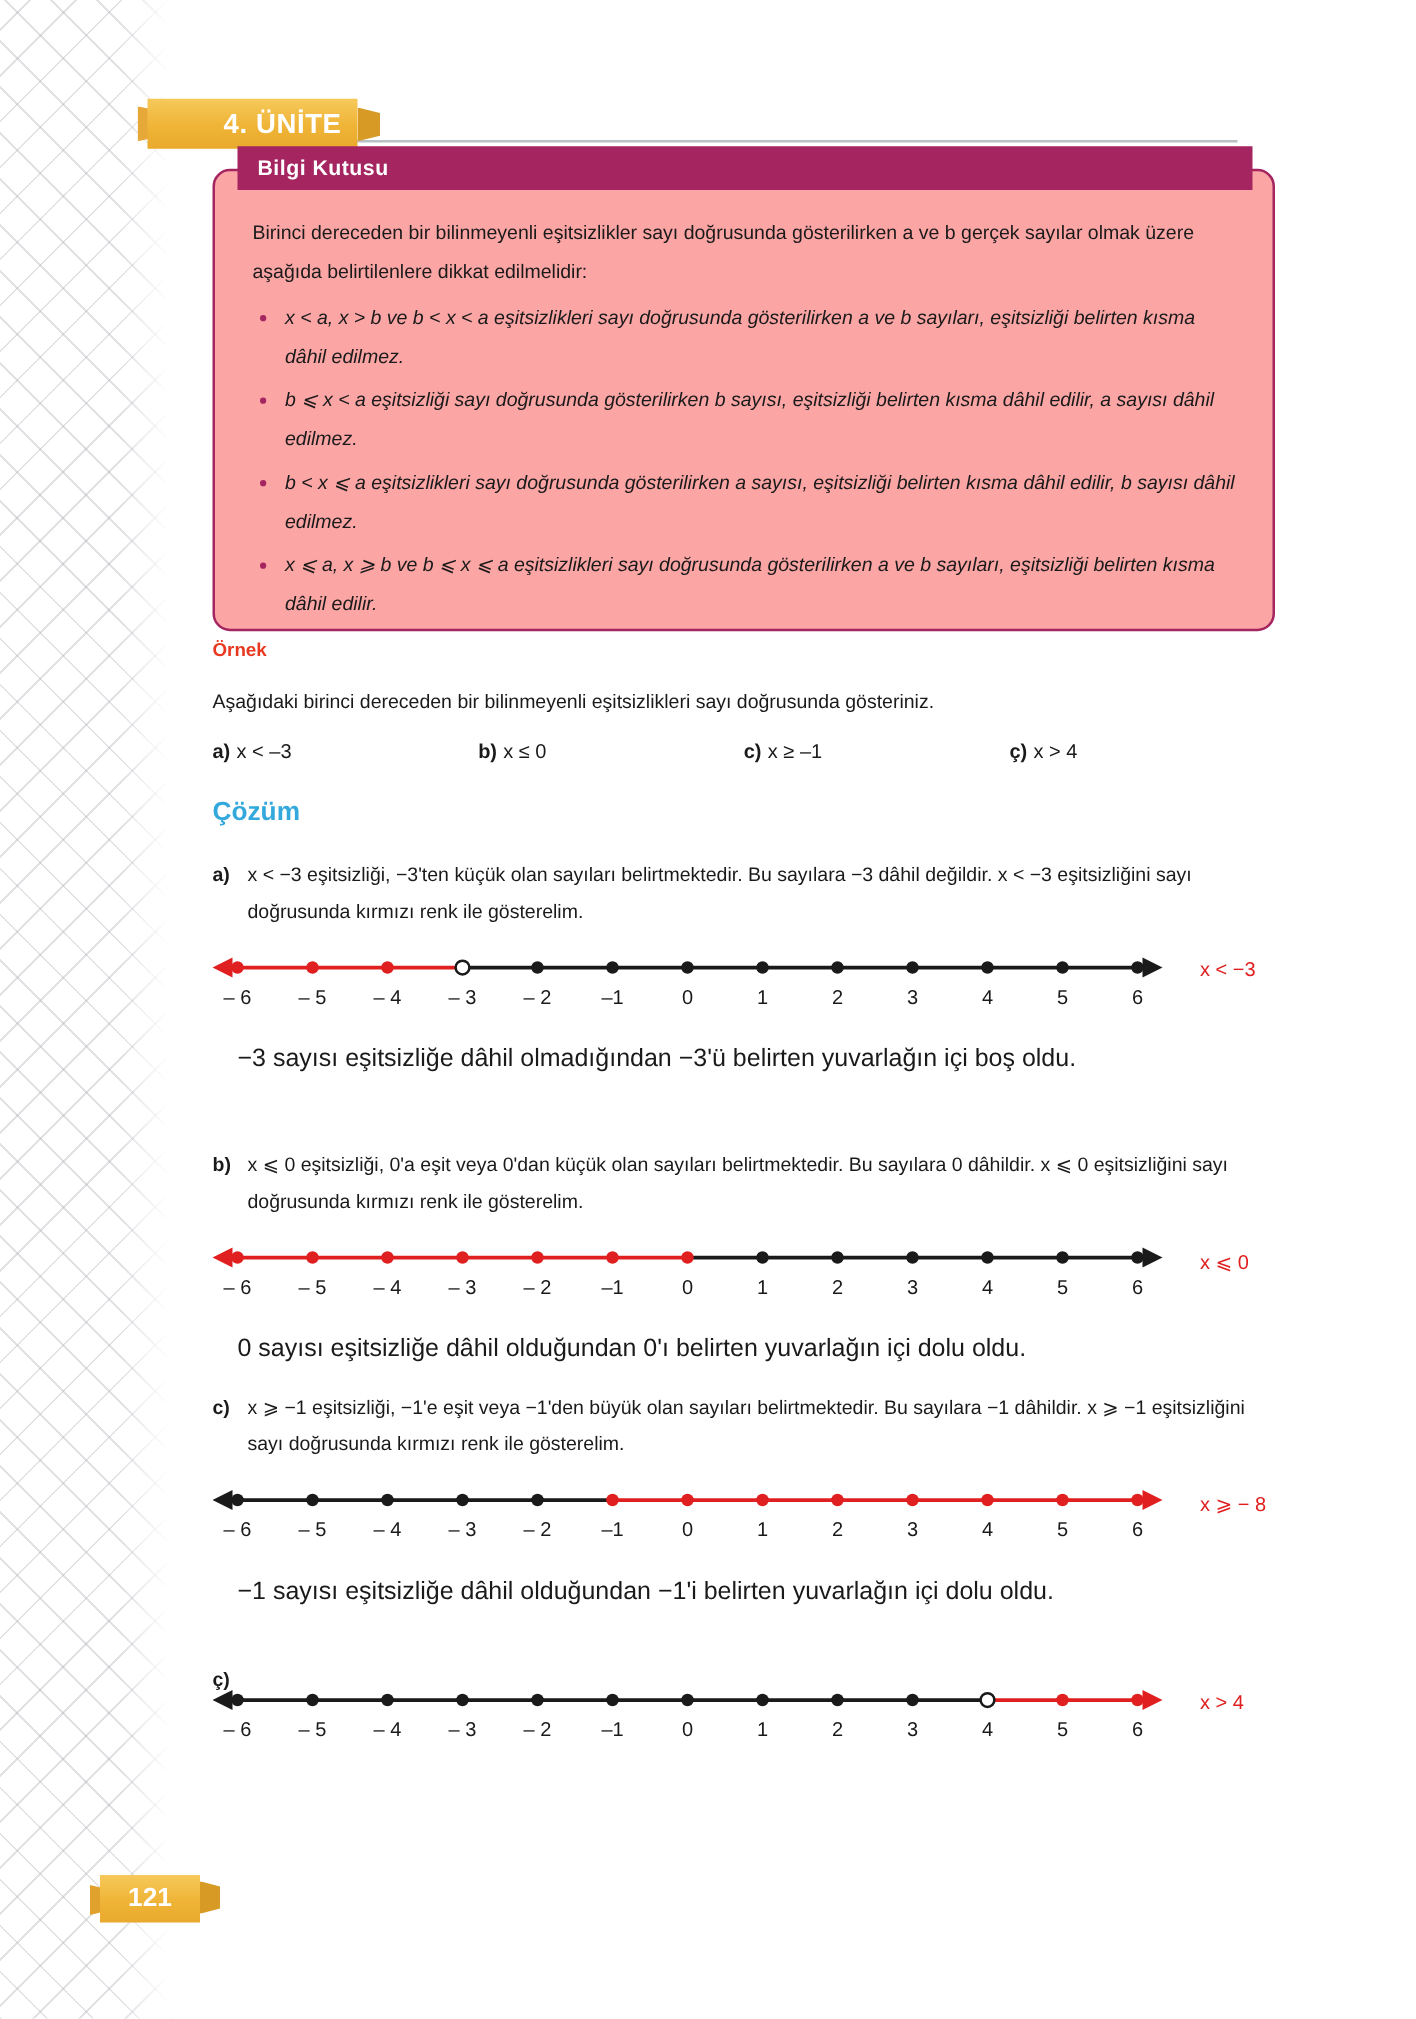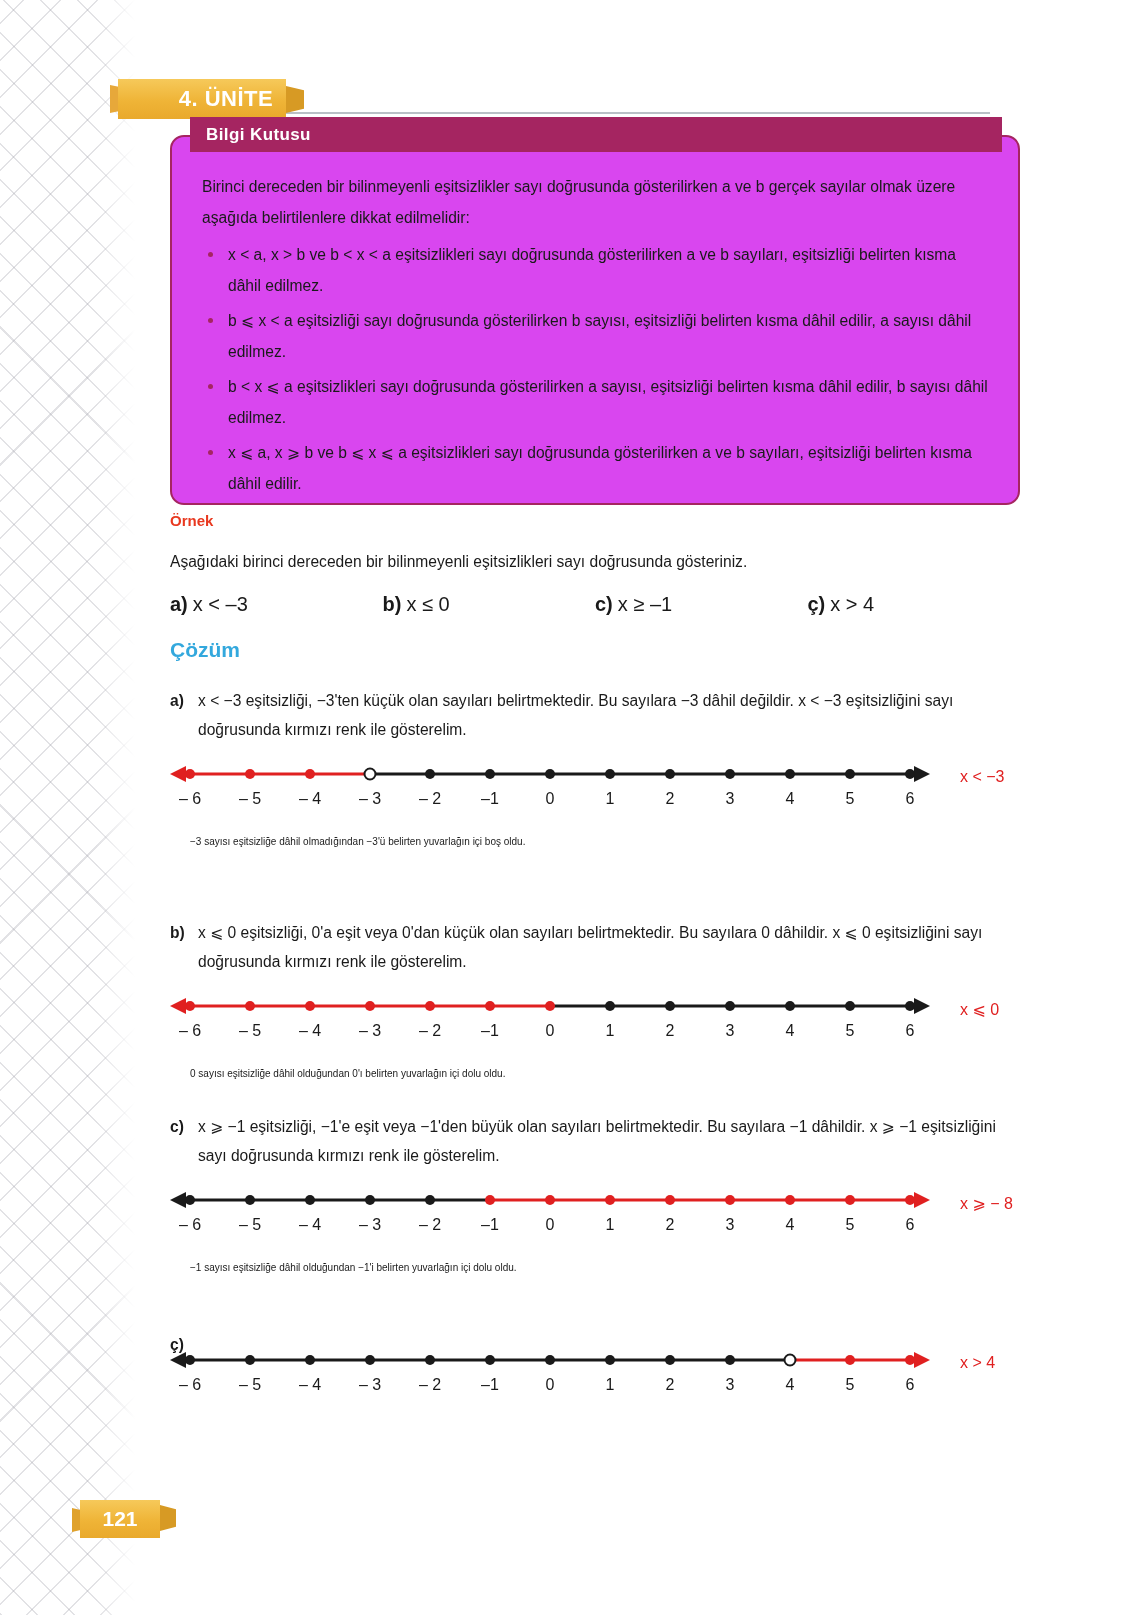--- a/index.html
+++ b/index.html
@@ -83,21 +83,21 @@
 
   
   .info-box {
     position: absolute;
     left: 170px; top: 135px;
     width: 850px;
     border: 2px solid #a52561;
     border-radius: 14px;
     box-sizing: border-box;
     z-index: 5;
-    background: #d946ef;
+    background: #fca5a5;
   }
   .info-head {
     position: absolute;
     left: 18px; top: -20px;
     width: 812px; height: 35px;
     background: #a52561;
     display: flex;
     align-items: center;
     box-sizing: border-box;
     padding-left: 16px;
@@ -107,21 +107,21 @@
     font-size: 17px;
     font-weight: bold;
     letter-spacing: 0.4px;
   }
   .info-body {
     padding: 34px 26px 0 30px;
     font-size: 15.6px;
     line-height: 31px;
   }
   .info-intro { margin: 0 0 6px 0; }
-  .bullets { margin: 0; padding: 0; list-style: none; }
+  .bullets { margin: 0; padding: 0; list-style: none; font-style: italic; }
   .bullets li {
     position: relative;
     padding-left: 26px;
     margin-bottom: 4px;
   }
   .bullets li .dot {
     position: absolute;
     left: 6px; top: 13px;
     width: 5px; height: 5px;
     border-radius: 50%;
@@ -152,40 +152,40 @@
     z-index: 5;
   }
 
   
   .problems {
     position: absolute;
     left: 170px; top: 593px;
     width: 850px;
     display: flex;
     z-index: 5;
-    font-size: 20px;
+    font-size: 16px;
   }
   .problems .item { width: 25%; }
   .problems .item b { margin-right: 5px; }
 
   
   .sol { position: absolute; left: 170px; width: 858px; z-index: 5; }
   .sol .para {
     font-size: 15.6px;
     line-height: 29px;
     padding-left: 28px;
     position: relative;
   }
   .sol .para .tag {
     position: absolute;
     left: 0; top: 0;
     font-weight: bold;
   }
   .sol .caption {
-    font-size: 10px;
+    font-size: 20px;
     padding-left: 20px;
     margin-top: 6px;
   }
 
   #sol-a { top: 686px; }
   #sol-b { top: 918px; }
   #sol-c { top: 1112px; }
   #sol-d { top: 1330px; }
 
   

